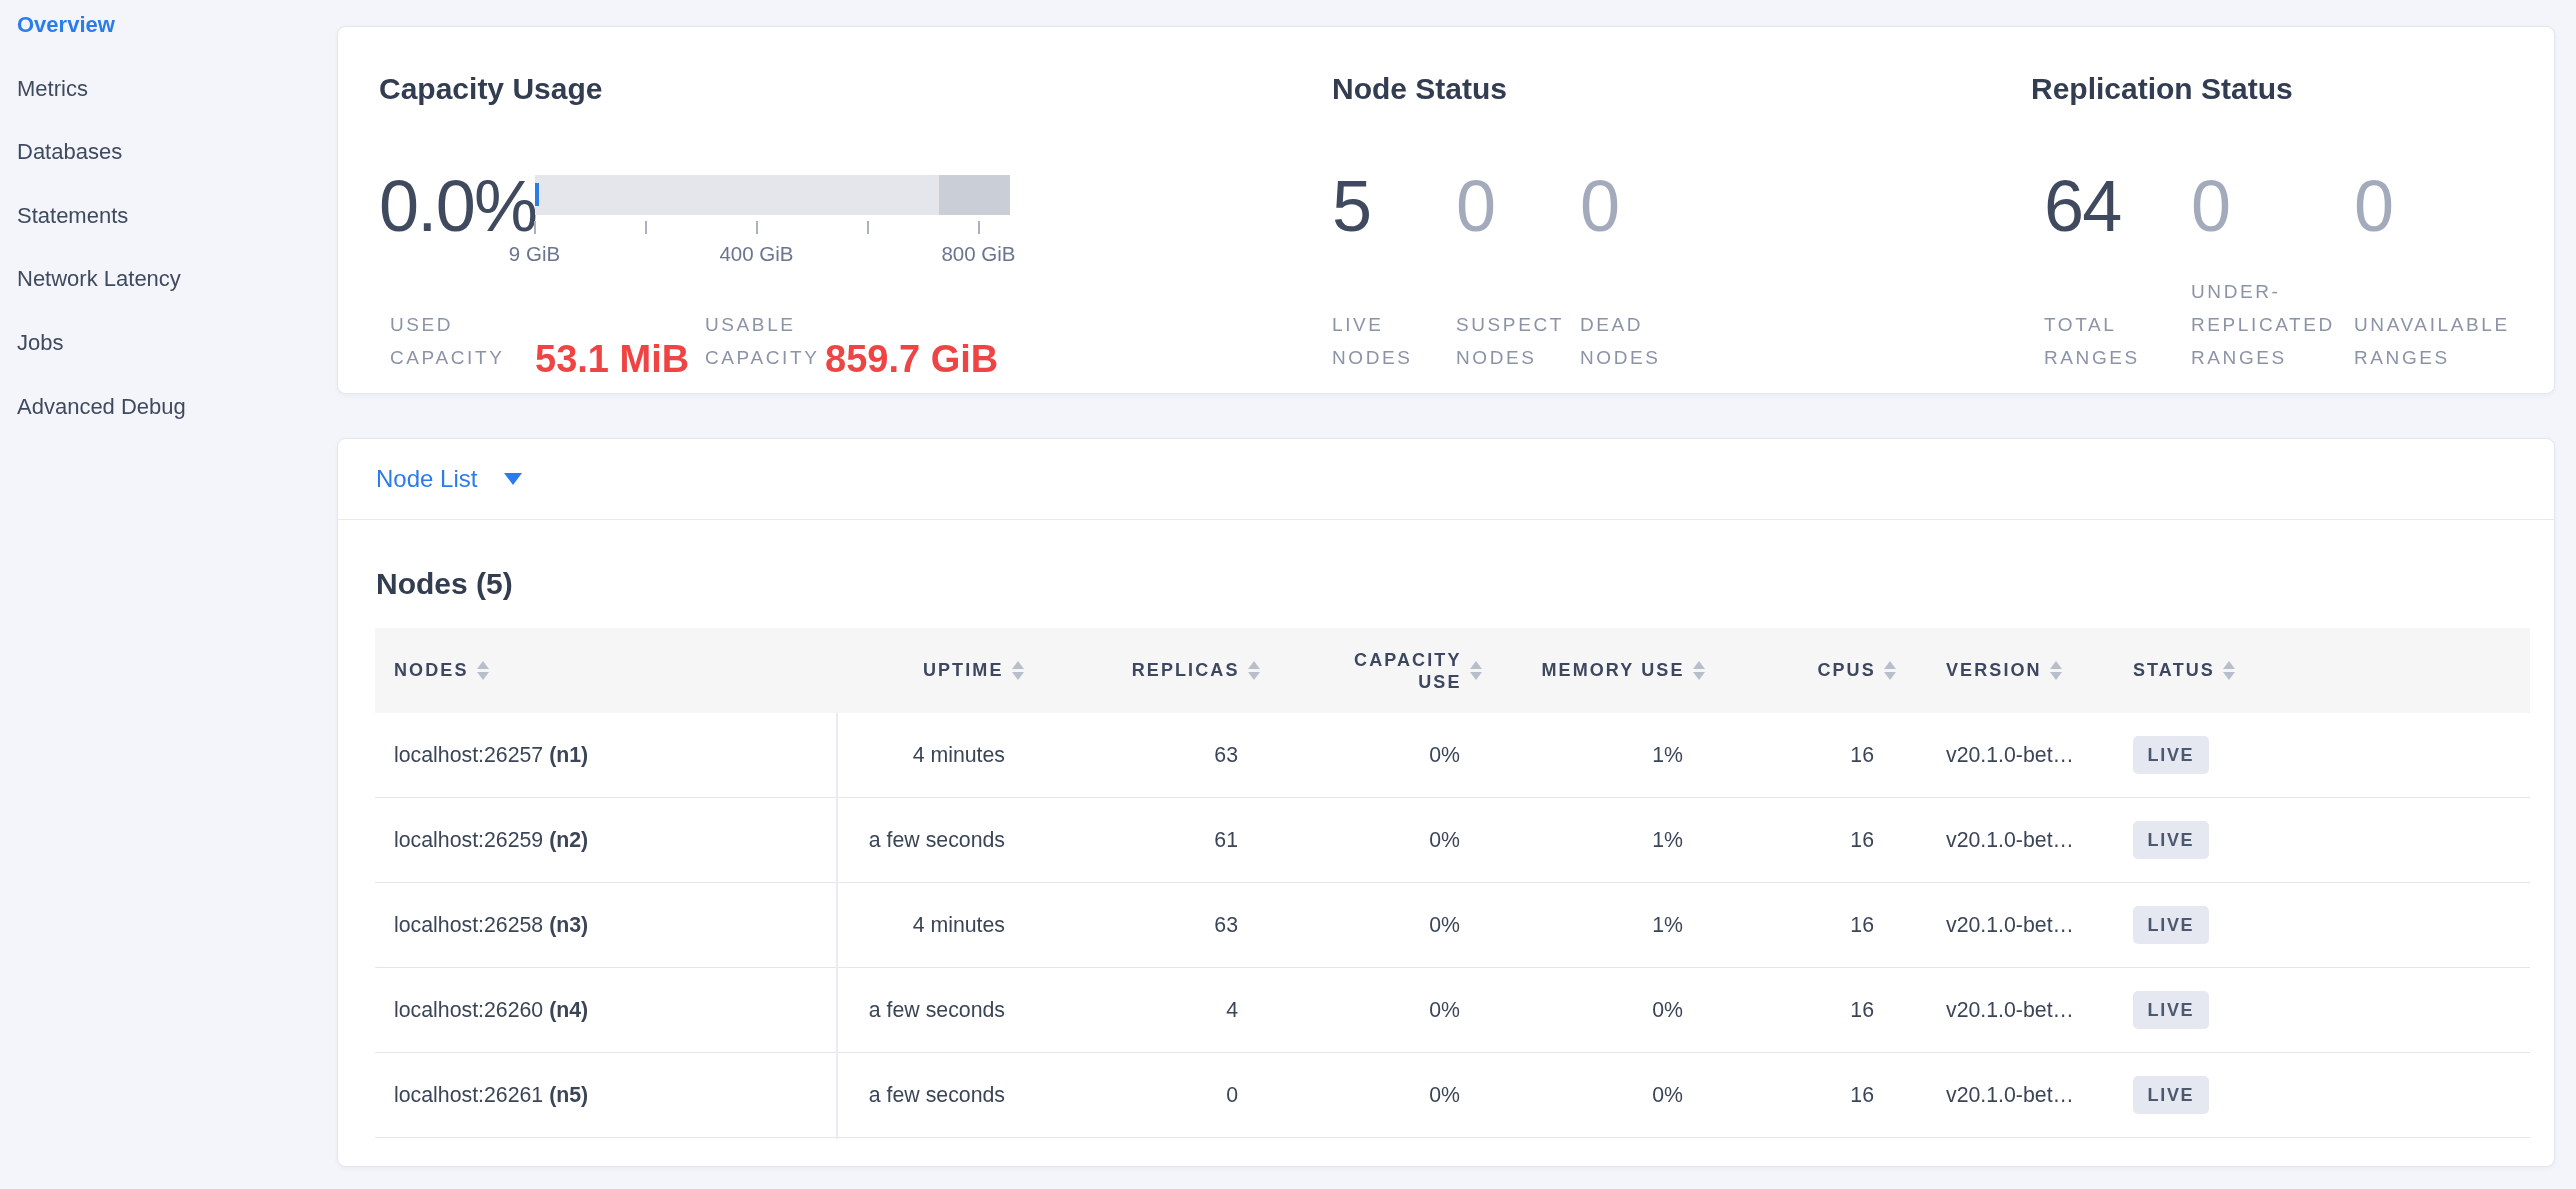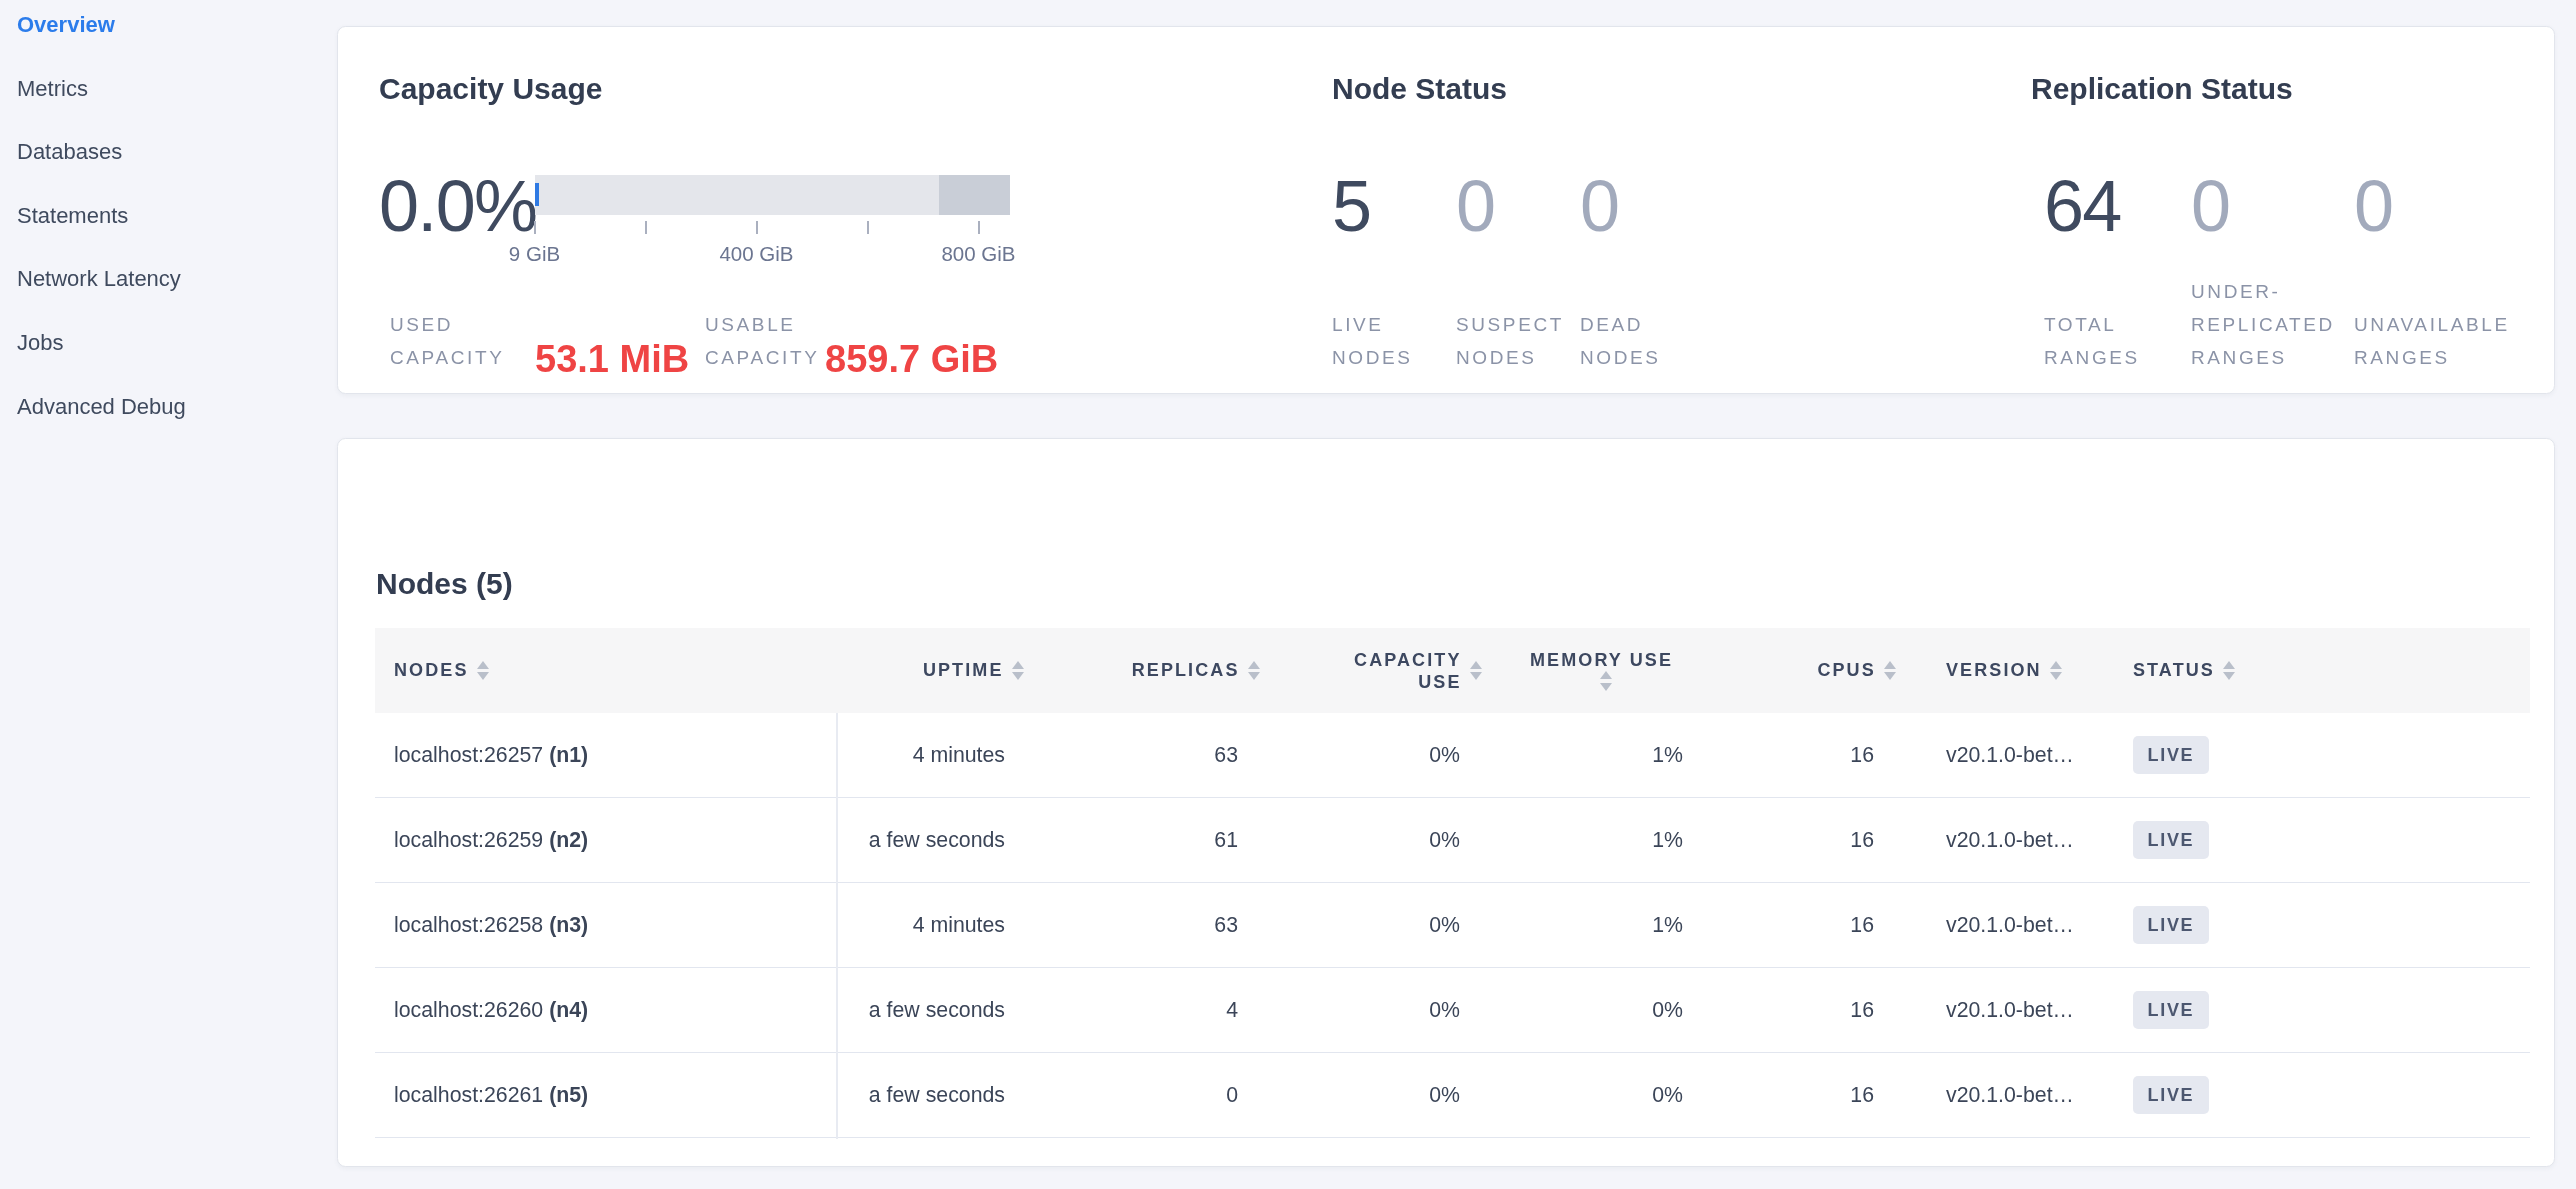--- a/index.html
+++ b/index.html
@@ -62,21 +62,21 @@
            border-bottom:1.7px solid #e2e6ef; background:#ffffff; }
   .vline { position:absolute; left:461px; top:85px; height:426px; width:1.7px;
            background:#e8ebf2; }
 
   .hcell { font-size:18px; font-weight:bold; letter-spacing:2.1px; color:#3d4860;
            display:flex; align-items:center; cursor:pointer; }
   .cell  { font-size:21.3px; color:#3b4558; }
 
   .c1 { width:461px; padding-left:19px; justify-content:flex-start; text-align:left; }
   .c2 { width:188px; } .c3 { width:242px; } .c4 { width:232px; }
-  .c5 { width:218px;flex-direction:column; } .c6 { width:182px; }
+  .c5 { width:218px; } .c6 { width:182px; }
   .c7 { width:235px; padding-left:48px; }
   .c8 { flex:1; }
 
   .right { justify-content:flex-end; text-align:right; }
   .cell.c2 { padding-right:19px; } .cell.c3 { padding-right:28px; }
   .cell.c4 { padding-right:38px; } .cell.c5 { padding-right:33px; }
   .cell.c6 { padding-right:24px; }
   .hcell.c2 { padding-right:0px; }  .hcell.c3 { padding-right:6px; }
   .hcell.c4 { padding-right:16px; } .hcell.c5 { padding-right:11px; }
   .hcell.c6 { padding-right:1.7px; }
@@ -148,20 +148,24 @@
     <div class="big-num muted" style="left:1853px;">0</div>
     <div class="big-num muted" style="left:2016px;">0</div>
     <div class="cap-label" style="left:1706px; top:281px;"><span>TOTAL</span><br><span>RANGES</span></div>
     <div class="cap-label" style="left:1853px; top:248px;"><span>UNDER-</span><br><span>REPLICATED</span><br><span>RANGES</span></div>
     <div class="cap-label" style="left:2016px; top:281px;"><span>UNAVAILABLE</span><br><span>RANGES</span></div>
   </div>
 </section>
 
 <section class="card" id="nodes-card">
 
+  <div class="nodelist-bar">
+    <span class="nodelist-label">Node List</span>
+    <span class="caret"></span>
+  </div>
 
   <div class="nodes-title">Nodes (5)</div>
 
   <div class="table">
     <div class="vline"></div>
 
     <div class="thead">
       <div class="hcell c1">
         <span>NODES</span>
         <span class="sort">

